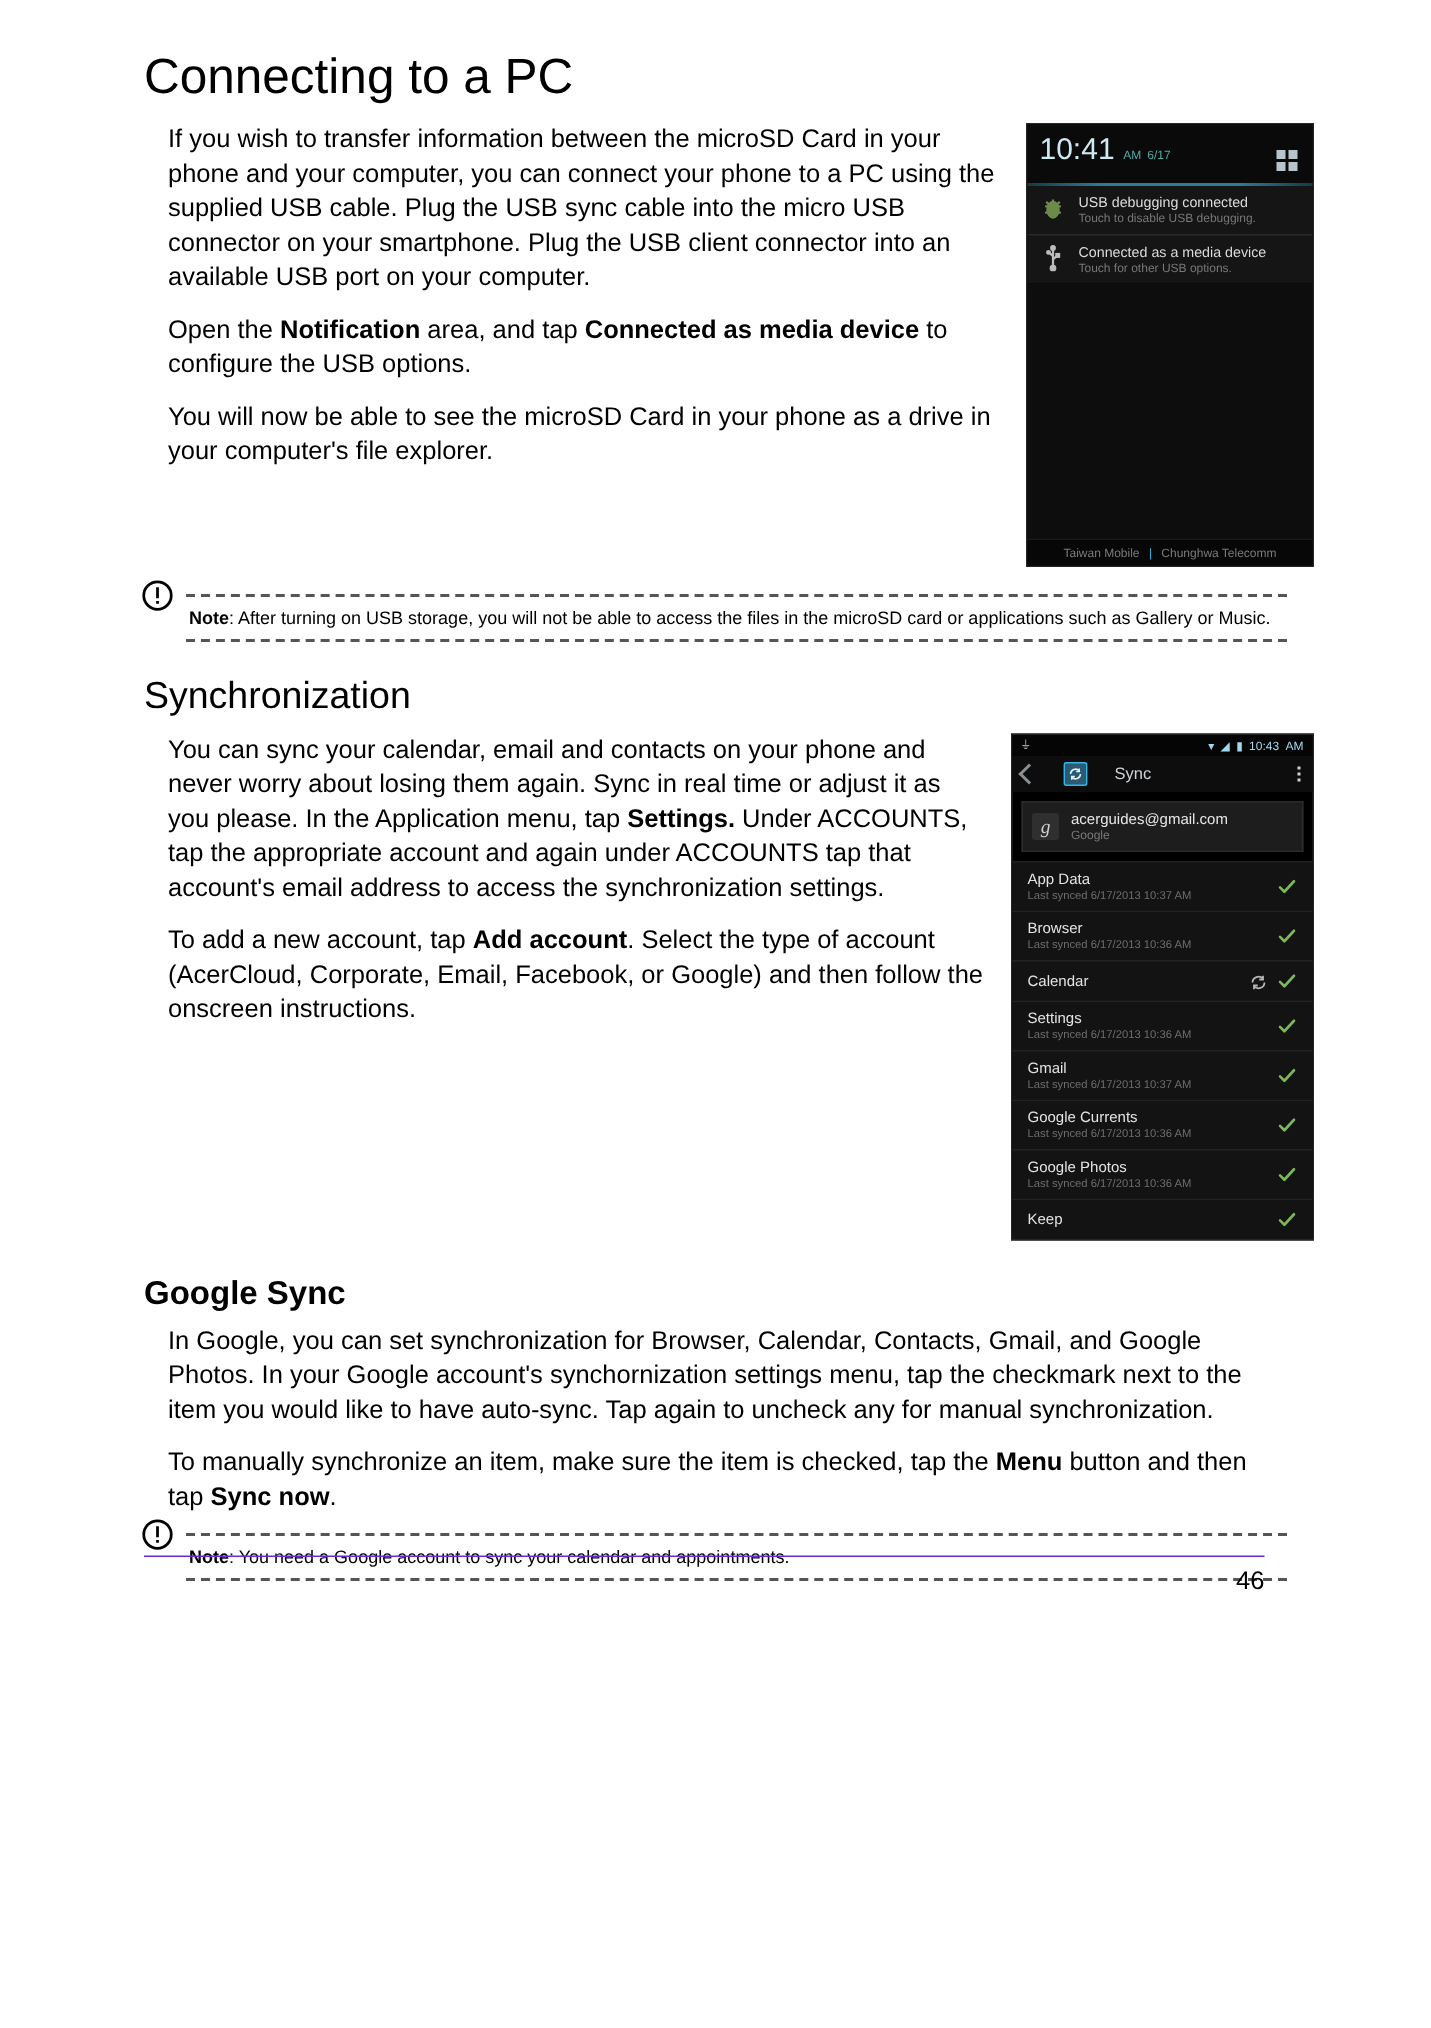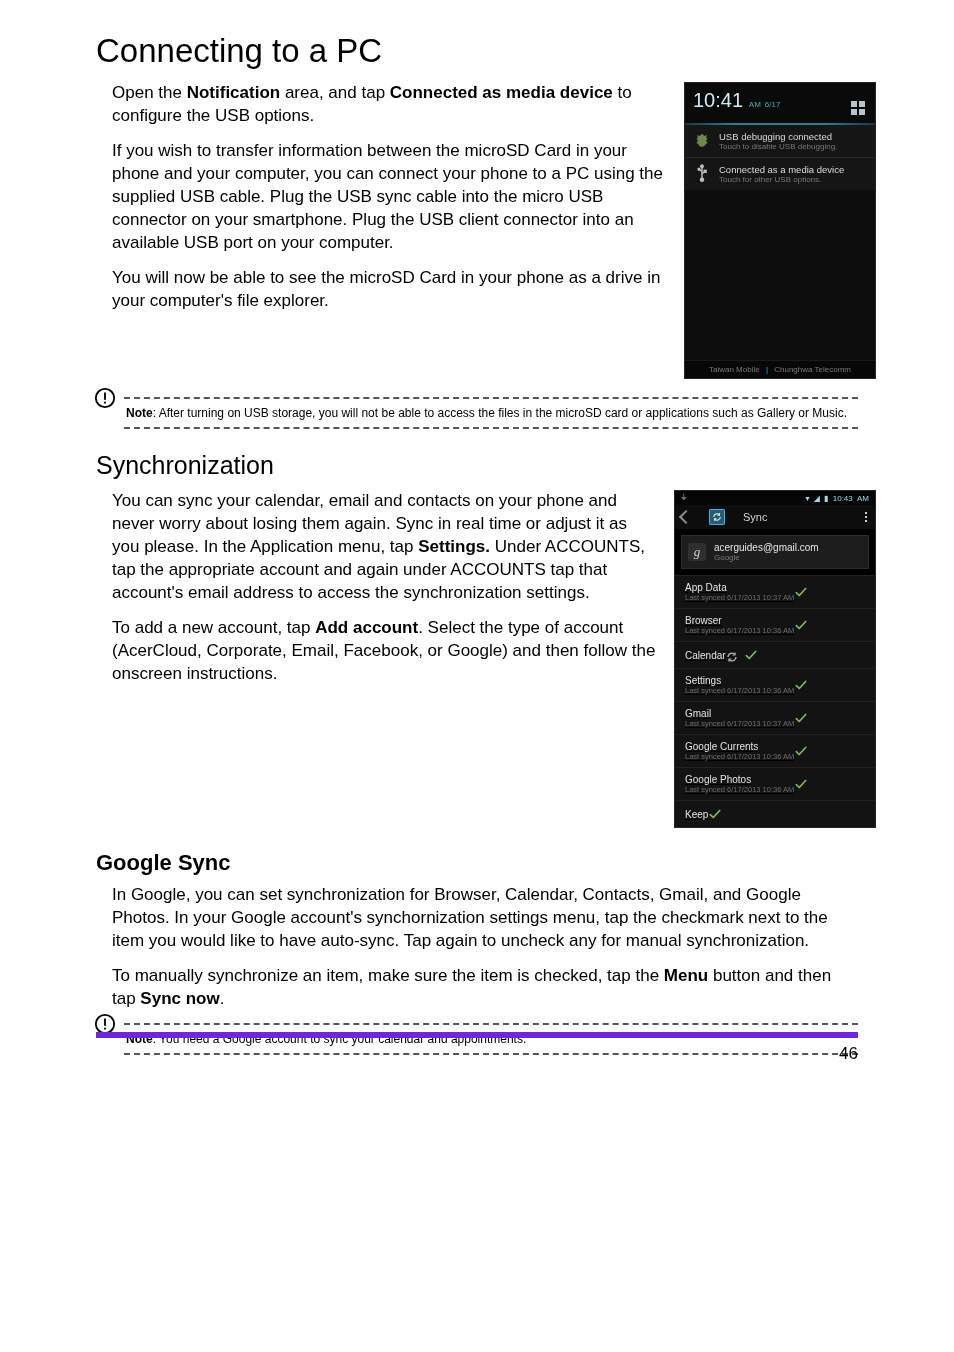--- a/index.html
+++ b/index.html
@@ -66,30 +66,30 @@
   .sc-sync .hd .hd-left{display:flex;align-items:center;gap:18px;color:#cfd3d6;font-size:11px;}
   .sc-sync .hd .back{width:8px;height:8px;border-left:2px solid #8a8f93;border-bottom:2px solid #8a8f93;transform:rotate(45deg);}
   .sc-sync .hd .app-ic{width:16px;height:16px;background:#2a5b73;border-radius:2px;box-shadow:inset 0 0 0 1px #33b5e5;display:flex;align-items:center;justify-content:center;}
   .sc-sync .hd .app-ic svg{width:10px;height:10px;}
   .sc-sync .hd .menu-dots{display:flex;flex-direction:column;gap:2px;padding-right:2px;}
   .sc-sync .hd .menu-dots span{width:2px;height:2px;background:#cfd3d6;}
   .sc-sync .acct{display:flex;align-items:center;gap:8px;background:#1d1d1d;margin:6px;padding:6px;border:1px solid #2b2b2b;}
   .sc-sync .acct .gicon{width:18px;height:18px;background:#2f2f2f;display:flex;align-items:center;justify-content:center;color:#d0d0d0;font-style:italic;font-size:13px;font-family:Georgia,serif;border-radius:2px;}
   .sc-sync .acct .ac-t1{color:#e6e6e6;font-size:10px;}
   .sc-sync .acct .ac-t2{color:#7a7a7a;font-size:8px;}
-  .sc-sync .sy-row{display:flex;align-items:center;padding:6px 10px;border-top:1px solid #222;background:var(--sync-row);text-decoration:underline;}
+  .sc-sync .sy-row{display:flex;align-items:center;justify-content:space-between;padding:6px 10px;border-top:1px solid #222;background:var(--sync-row);}
   .sc-sync .sy-row .sy-t1{color:#e3e3e3;font-size:10px;}
   .sc-sync .sy-row .sy-t2{color:#6d6d6d;font-size:7.5px;}
   .sc-sync .sy-row .sy-r{display:flex;align-items:center;gap:6px;}
   .sy-chk{width:14px;height:14px;}
   .sy-spin{width:12px;height:12px;}
   .sy-chk svg,.sy-spin svg{width:100%;height:100%;}
 
   
-  .page-footer{position:absolute;left:96px;right:96px;bottom:48px;border-top:6px solid #6d28d9;padding-top:6px;text-align:right;font-size:17px;}
+  .page-footer{position:absolute;left:96px;right:111px;bottom:48px;border-top:1px solid #6d28d9;padding-top:6px;text-align:right;font-size:17px;}
 </style>
 </head>
 <body>
 
 <div class="page">
   <div class="content">
 
     <h1>Connecting to a PC</h1>
 
     <div class="body-block clearfix">
@@ -142,24 +142,24 @@
           </div>
         </div>
         <div class="n-body"></div>
         <div class="n-foot">
           <span>Taiwan Mobile</span>
           <span class="divider">|</span>
           <span>Chunghwa Telecomm</span>
         </div>
       </div>
 
+      <p>If you wish to transfer information between the microSD Card in your phone and your computer, you can connect your phone to a PC using the supplied USB cable. Plug the USB sync cable into the micro USB connector on your smartphone. Plug the USB client connector into an available USB port on your computer.</p>
       <p>
         <span>Open the </span><b>Notification</b><span> area, and tap </span><b>Connected as media device</b><span> to configure the USB options.</span>
       </p>
-      <p>If you wish to transfer information between the microSD Card in your phone and your computer, you can connect your phone to a PC using the supplied USB cable. Plug the USB sync cable into the micro USB connector on your smartphone. Plug the USB client connector into an available USB port on your computer.</p>
       <p>You will now be able to see the microSD Card in your phone as a drive in your computer's file explorer.</p>
     </div>
 
     <div class="note">
       <span class="note-icon">
         <svg viewBox="0 0 24 24">
             <circle cx="12" cy="12" r="10" fill="none" stroke="#000" stroke-width="2"></circle>
             <rect x="11" y="6" width="2" height="8" fill="#000"></rect>
             <rect x="11" y="16" width="2" height="2" fill="#000"></rect>
           </svg>

